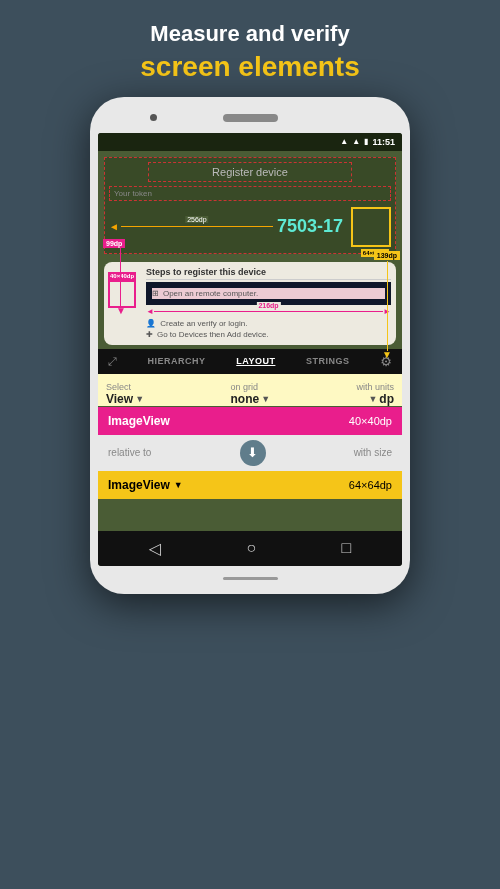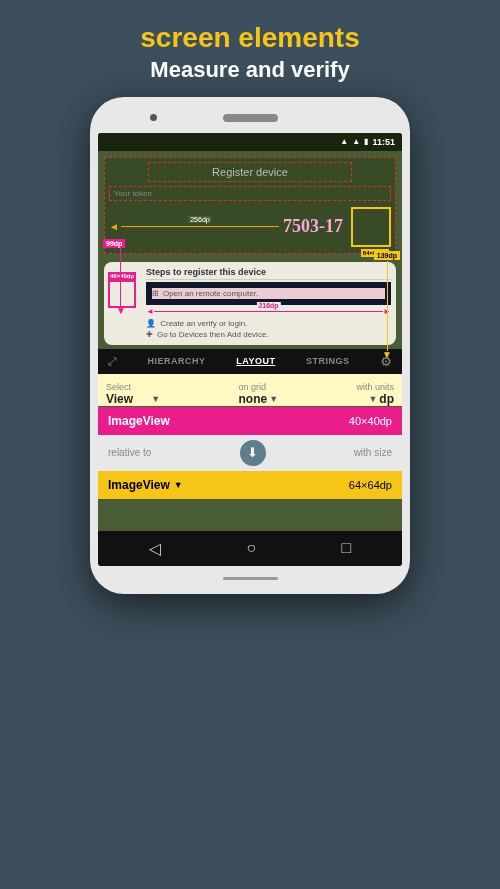--- a/index.html
+++ b/index.html
@@ -11,22 +11,22 @@
       overflow: hidden;
       position: relative;
     }
   </style>
 </head>
 <body>
 
 <div style="width:500px;height:889px;background:#3d4f5c;display:flex;flex-direction:column;align-items:center;overflow:hidden;">
 
   <div style="text-align:center;padding:20px 20px 12px;width:100%;">
+    <div style="font-size:22px;font-weight:bold;color:#ffffff;font-family:Arial,sans-serif;line-height:1.3;">Measure and verify</div>
     <div style="font-size:28px;font-weight:bold;color:#f5c518;font-family:Arial,sans-serif;line-height:1.3;">screen elements</div>
-    <div style="font-size:22px;font-weight:bold;color:#ffffff;font-family:Arial,sans-serif;line-height:1.3;">Measure and verify</div>
   </div>
 
   <div style="width:320px;background:#e8e8e8;border-radius:34px;padding:12px 8px 8px;box-shadow:0 10px 40px rgba(0,0,0,0.6);position:relative;">
 
     <div style="display:flex;justify-content:center;align-items:center;height:18px;margin-bottom:6px;position:relative;">
       <div style="width:7px;height:7px;background:#555;border-radius:50%;position:absolute;left:52px;top:5px;"></div>
       <div style="width:55px;height:8px;background:#888;border-radius:4px;"></div>
     </div>
 
     <div style="background:#2a3820;border-radius:3px;overflow:hidden;">
@@ -54,21 +54,21 @@
           </div>
 
           <div style="position:relative;padding:4px 0;display:flex;align-items:center;">
 
             <div style="color:#f5a500;font-size:10px;margin-right:2px;">◄</div>
 
             <div style="flex:1;height:1px;background:#f5a500;position:relative;">
               <div style="position:absolute;top:-10px;left:50%;transform:translateX(-50%);color:#fff;font-size:7px;font-family:Arial,sans-serif;background:#4a5c35;padding:0 2px;white-space:nowrap;">256dp</div>
             </div>
 
-            <div style="color:#f9a8d4;font-size:18px;font-weight:bold;font-family:Liberation Serif, serif;padding:0 4px;">7503-17</div>
+            <div style="color:#5eead4;font-size:18px;font-weight:bold;font-family:Liberation Sans, sans-serif;padding:0 4px;">7503-17</div>
 
             <div style="color:#f5a500;font-size:10px;"></div>
 
             <div style="border:2px solid #f5c518;width:40px;height:40px;position:relative;margin-left:4px;">
               <div style="position:absolute;bottom:-12px;right:0;background:#f5c518;color:#000;font-size:6px;font-weight:bold;padding:1px 2px;white-space:nowrap;font-family:Arial,sans-serif;">64×64dp</div>
             </div>
           </div>
         </div>
 
         <div style="position:absolute;left:5px;top:88px;background:#e91e8c;color:#fff;font-size:7px;font-weight:bold;padding:1px 3px;font-family:Arial,sans-serif;z-index:10;">
@@ -121,21 +121,21 @@
           <div style="color:#fff;font-size:9px;font-weight:bold;font-family:Arial,sans-serif;letter-spacing:0.5px;text-decoration:underline;">LAYOUT</div>
           <div style="color:#888;font-size:9px;font-weight:bold;font-family:Arial,sans-serif;letter-spacing:0.5px;">STRINGS</div>
           <div style="color:#888;font-size:13px;">⚙</div>
         </div>
 
         <div style="background:#fef9c3;padding:8px 8px 0;">
           <div style="display:flex;justify-content:space-between;align-items:flex-end;margin-bottom:1px;">
 
             <div style="display:flex;flex-direction:column;">
               <div style="font-size:9px;color:#888;font-family:Arial,sans-serif;">Select</div>
-              <div style="display:flex;align-items:center;gap:18px;cursor:pointer;">
+              <div style="display:flex;align-items:center;gap:2px;cursor:pointer;">
                 <div style="font-size:12px;color:#222;font-weight:bold;font-family:Arial,sans-serif;">View</div>
                 <div style="color:#555;font-size:9px;">▼</div>
               </div>
             </div>
 
             <div style="display:flex;flex-direction:column;">
               <div style="font-size:9px;color:#888;font-family:Arial,sans-serif;">on grid</div>
               <div style="display:flex;align-items:center;gap:2px;cursor:pointer;">
                 <div style="font-size:12px;color:#222;font-weight:bold;font-family:Arial,sans-serif;">none</div>
                 <div style="color:#555;font-size:9px;">▼</div>

